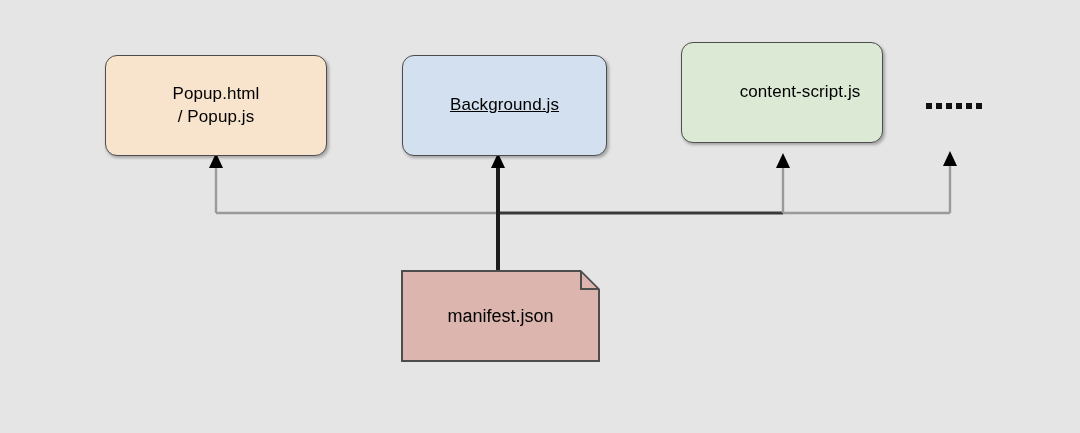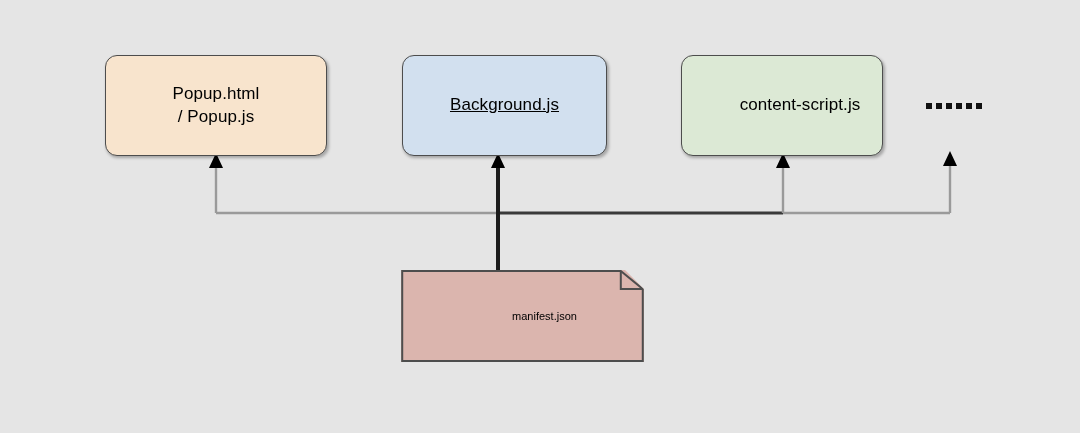--- a/index.html
+++ b/index.html
@@ -54,43 +54,42 @@
   #node-background {
     left: 402px;
     top: 55px;
     width: 205px;
     height: 101px;
     background: #d2e0ef;
     text-decoration: underline;
   }
   #node-content-script {
     left: 681px;
-    top: 55px;
+    top: 42px;
     width: 202px;
     height: 101px;
     background: #dce9d5;
     padding-left: 36px;
   }
   
   #node-manifest {
     left: 401px;
     top: 270px;
     width: 199px;
     height: 92px;
     background: #dbb5ae;
     border: none;
     position: absolute;
     display: flex;
     align-items: center;
     justify-content: center;
     color: #000000;
-    font-size: 11px;
+    font-size: 18px;
     filter: drop-shadow(1.5px 2px 2.5px rgba(0,0,0,0.28));
     clip-path: polygon(0 0, calc(100% - 19px) 0, 100% 19px, 100% 100%, 0 100%);
-    padding-left: 44px;
   }
   #node-manifest .manifest-outline {
     position: absolute;
     left: 0; top: 0;
     width: 100%; height: 100%;
     pointer-events: none;
   }
   #node-manifest .manifest-label {
     position: relative;
     z-index: 2;

